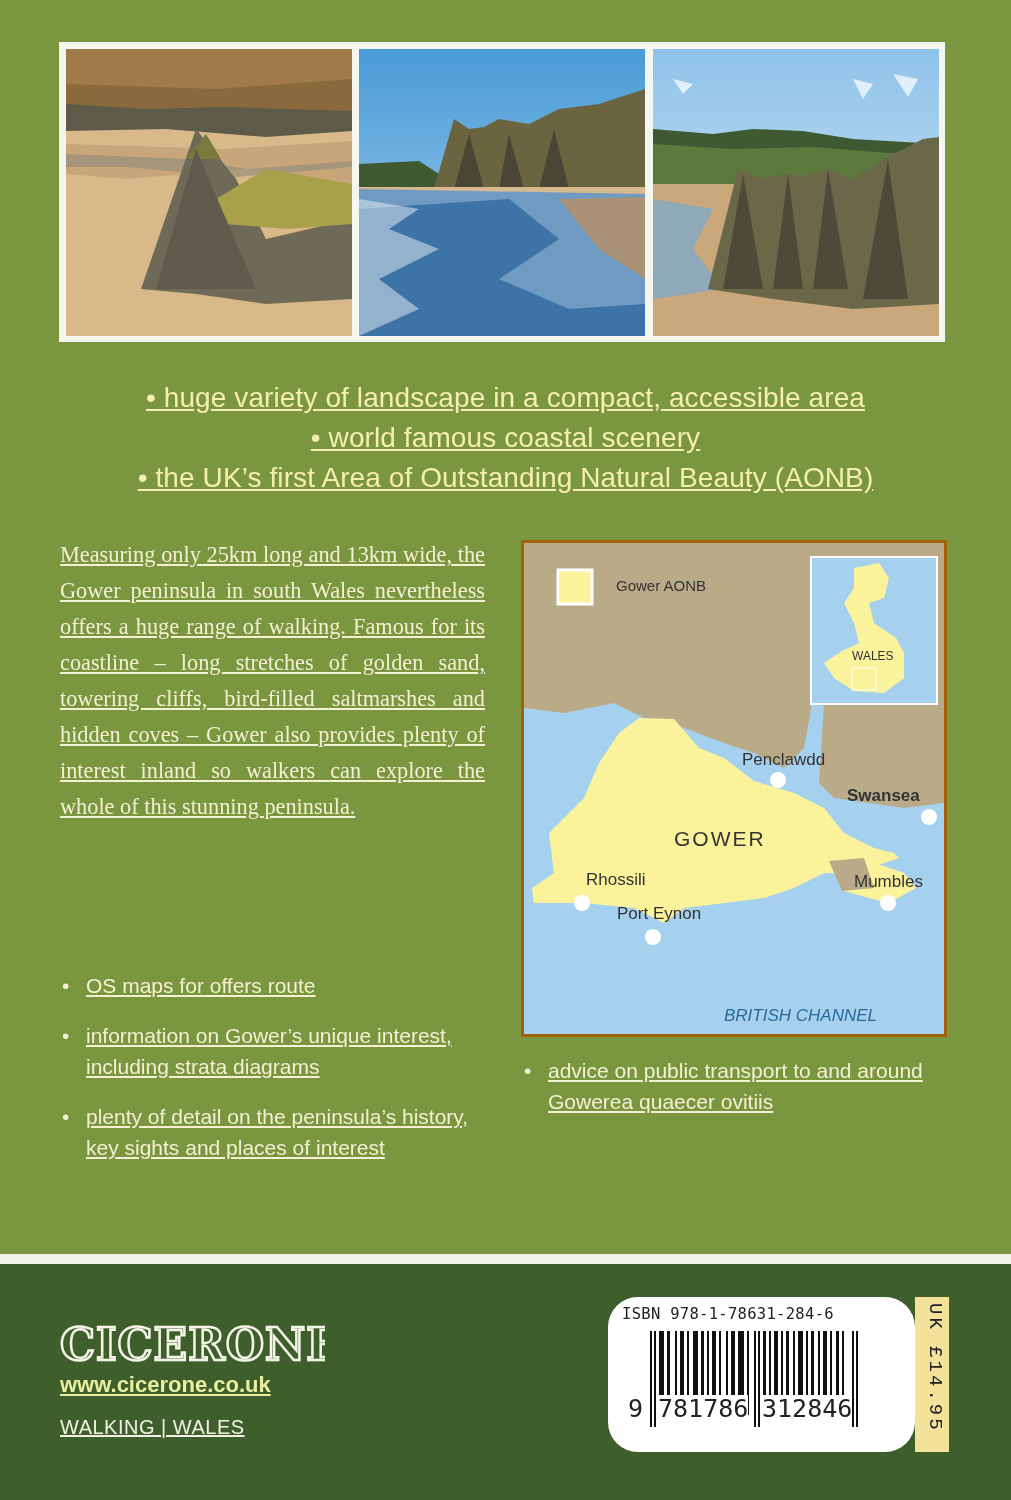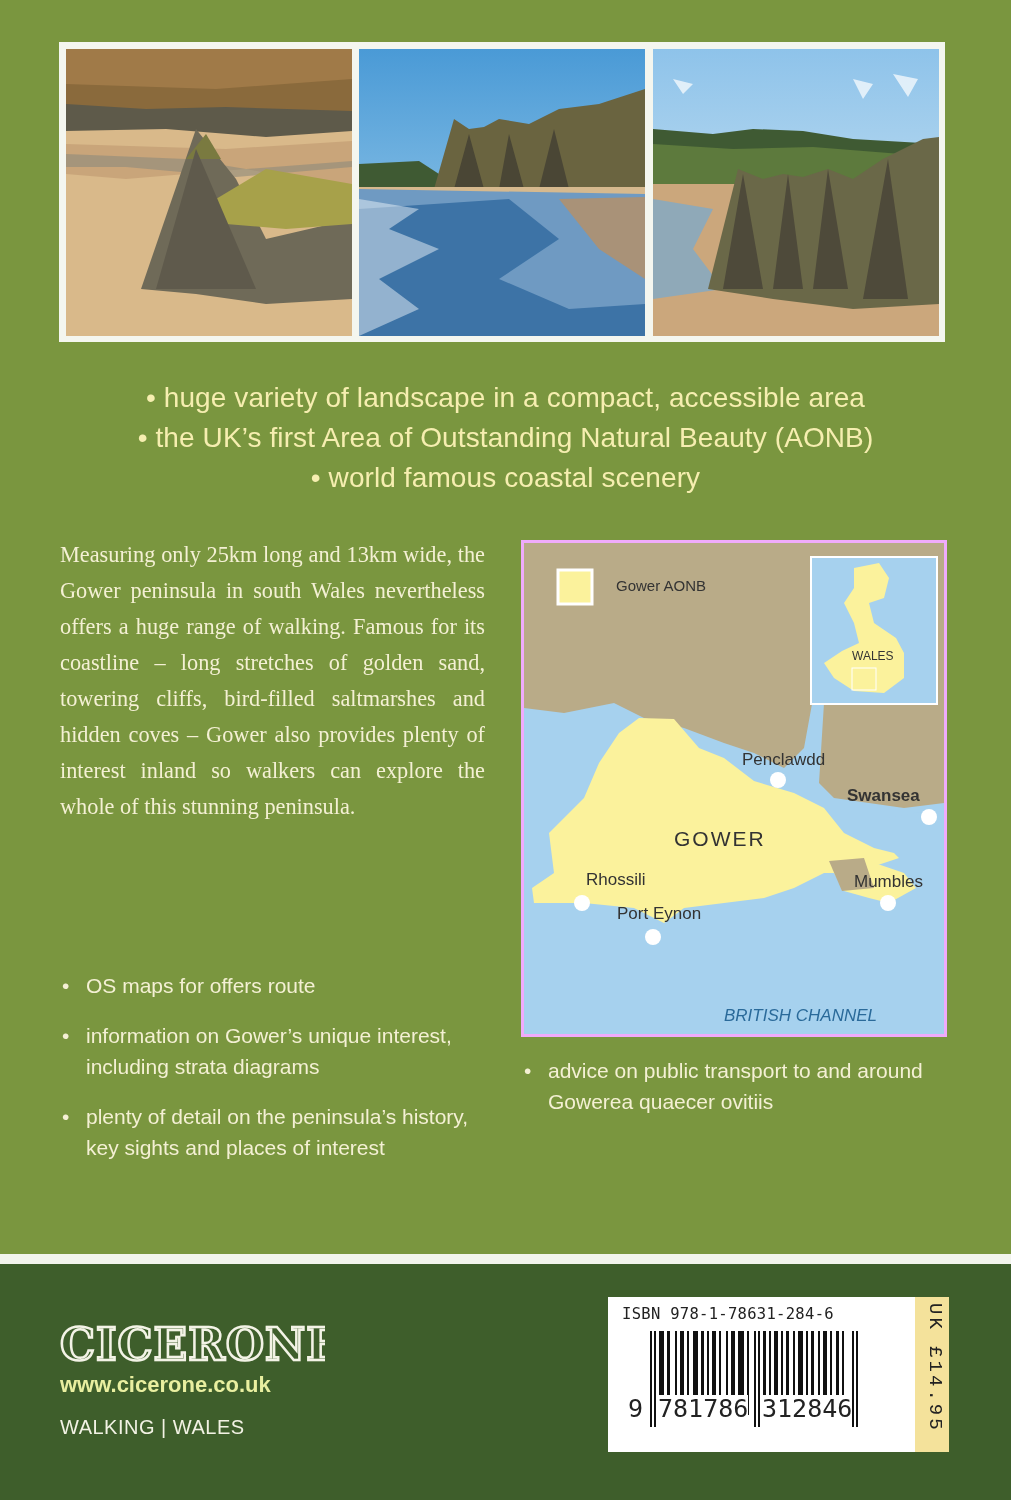--- a/index.html
+++ b/index.html
@@ -1,45 +1,45 @@
 <!DOCTYPE html>
 <html><head>
 <meta charset="utf-8">
 <style>
   html,body{margin:0;padding:0;}
   body{width:1011px;height:1500px;position:relative;overflow:hidden;background:#7a963f;font-family:"Liberation Sans",sans-serif;}
-  .abs{position:absolute;}
+  .abs{position:absolute;text-decoration:underline;}
   
   .photo-frame{left:59px;top:42px;width:886px;height:300px;background:#f4f6ef;}
   .photo{position:absolute;top:7px;height:287px;overflow:hidden;}
   .p1{left:7px;width:286px;}
   .p2{left:300px;width:286px;}
   .p3{left:594px;width:286px;}
   .photo svg{display:block;width:100%;height:100%;}
   
   .highlights{left:0;top:378px;width:1011px;text-align:center;color:#f6eeb0;font-size:28px;line-height:40px;letter-spacing:0.1px;}
   .highlights div{white-space:nowrap;}
   
   .blurb{left:60px;top:537px;width:425px;color:#f4f0d4;font-family:"Liberation Serif",serif;font-size:22.3px;line-height:36px;text-align:justify;}
   .blurb p{margin:0;}
   .blurb p.indent{text-indent:42px;}
   .features{left:60px;top:970px;width:440px;color:#f4f0d4;font-size:21px;line-height:31px;}
   .feat{position:relative;padding-left:26px;margin-bottom:19px;}
   .feat .dot{position:absolute;left:2px;top:0;}
   .feat-right{left:522px;top:1055px;width:420px;color:#f4f0d4;font-size:21px;line-height:31px;}
   
-  .map{left:521px;top:540px;width:426px;height:497px;background:#f0abfc;}
+  .map{left:521px;top:540px;width:426px;height:497px;background:#a16207;}
   .map svg{position:absolute;left:3px;top:3px;}
   
   .divider{left:0;top:1254px;width:1011px;height:10px;background:#f2f4ec;}
   .footer{left:0;top:1264px;width:1011px;height:236px;background:#3e5e2b;}
   .logo{left:60px;top:1318px;}
   .website{left:60px;top:1372px;color:#e9efa0;font-size:22px;font-weight:bold;}
   .category{left:60px;top:1416px;color:#f2f2e4;font-size:20px;letter-spacing:0.5px;}
-  .barcode-box{left:608px;top:1297px;width:307px;height:155px;background:#fff;}
+  .barcode-box{left:608px;top:1297px;width:307px;height:155px;background:#fff;border-radius:30px;}
   .price-strip{left:915px;top:1297px;width:34px;height:155px;background:#f4e29b;}
   .price{position:absolute;left:3px;top:6px;width:28px;font-family:"Liberation Mono",monospace;font-size:19px;color:#222;writing-mode:vertical-rl;letter-spacing:3px;}
   .isbn{position:absolute;left:14px;top:8px;font-family:"DejaVu Sans Mono",monospace;font-size:15.5px;color:#222;letter-spacing:0.3px;}
   .bars{position:absolute;left:38px;top:34px;}
   .ean{position:absolute;top:98px;font-family:"DejaVu Sans Mono",monospace;font-size:25px;color:#222;background:#fff;line-height:28px;}
 </style>
 </head>
 <body>
 
 <div class="abs photo-frame">
@@ -91,22 +91,22 @@
       <path d="M0 150 60 160 40 200 70 240 0 250Z" fill="#8fa9b8"></path>
       <path d="M55 240 85 120 110 130 130 125 150 128 175 120 200 130 230 110 270 90 286 88V255L200 260 120 250Z" fill="#6a6848"></path>
       <path d="M70 240 90 125 110 240Z M120 240 135 125 150 240Z M160 240 175 120 195 240Z M210 250 235 110 255 250Z" fill="#4e4a3a"></path>
       <path d="M20 30 30 45 40 35Z M200 30 210 50 220 35Z M240 25 255 48 265 30Z" fill="#ffffff" opacity="0.7"></path>
     </svg>
   </div>
 </div>
 
 <div class="abs highlights">
   <div>• huge variety of landscape in a compact, accessible area</div>
+  <div>• world famous coastal scenery</div>
   <div>• the UK’s first Area of Outstanding Natural Beauty (AONB)</div>
-  <div>• world famous coastal scenery</div>
 </div>
 
 <div class="abs blurb">
   <p>Measuring only 25km long and 13km wide, the Gower peninsula in south Wales nevertheless offers a huge range of walking. Famous for its coastline – long stretches of golden sand, towering cliffs, bird-filled saltmarshes and hidden coves – Gower also provides plenty of interest inland so walkers can explore the whole of this stunning peninsula.</p>
 </div>
 
 <div class="abs features">
   <div class="feat">
     <span class="dot">•</span>
     <span>OS maps for offers route</span>

